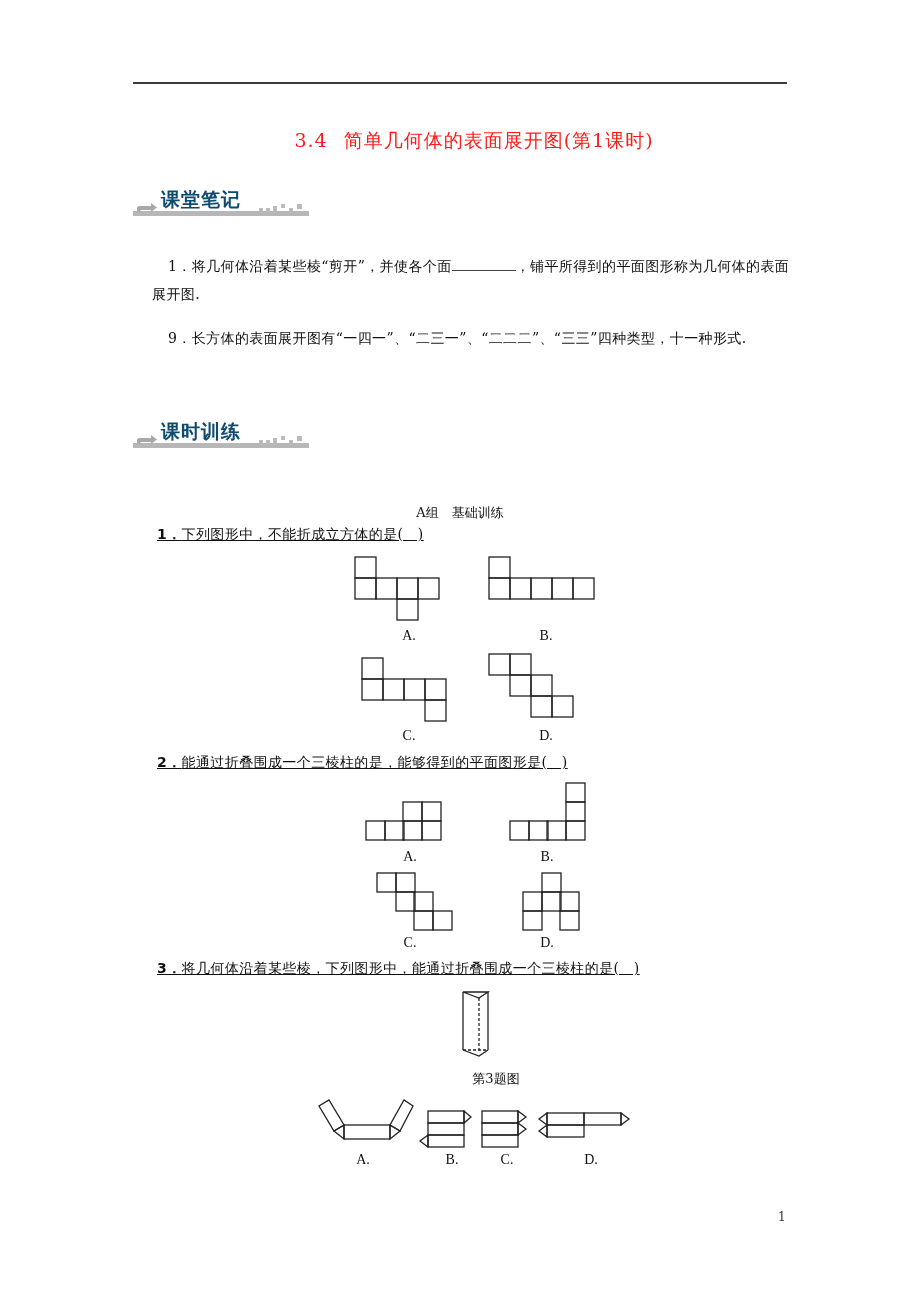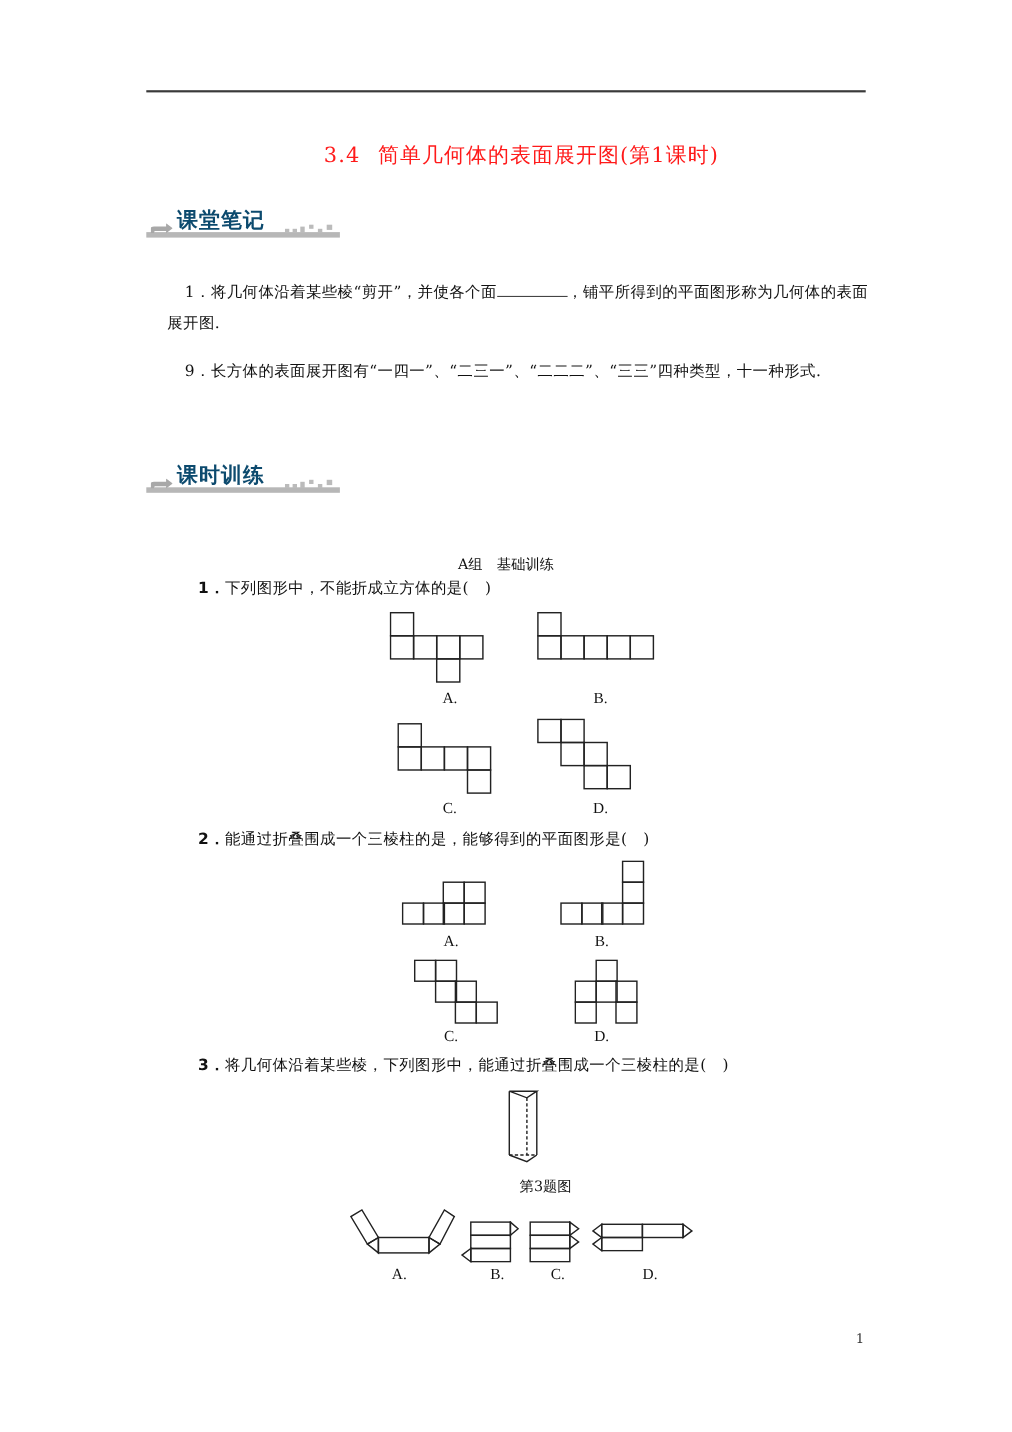--- a/index.html
+++ b/index.html
@@ -12,21 +12,21 @@
   .title .num { margin-right:16px;margin-left:28px; }
   .sec-head { left:133px; height:30px; width:180px; }
   .sec-head .bar { position:absolute; left:0; bottom:2px; width:176px; height:5px; background:#b7b7b7; }
   .sec-head .arrow { position:absolute; left:4px; bottom:6px; width:20px; height:9px; }
   .sec-head .lbl { position:absolute; left:28px; bottom:5px; font-family:"DejaVu Sans","Liberation Sans",sans-serif;
                    font-weight:bold; font-size:19px; letter-spacing:1px; color:#0c4a6e; }
   .sec-head .dots { position:absolute; left:126px; bottom:6px; width:50px; height:8px; }
   .para { left:152px; width:640px; font-size:14px; line-height:28px; text-indent:16px; letter-spacing:0.4px; }
   .para .blank { display:inline-block; width:64px; border-bottom:1px solid #444; height:14px; vertical-align:baseline; }
   .center { left:0; width:920px; text-align:center; font-size:13px; }
-  .q { left:180px; font-size:14px; letter-spacing:0.4px; }
+  .q { left:157px; font-size:14px; letter-spacing:0.4px;text-decoration:underline; }
   .q b { font-family:"DejaVu Sans","Liberation Sans",sans-serif; }
   .cap { font-family:"Liberation Serif","DejaVu Serif",serif; font-size:14px; text-align:center; width:40px; }
   svg .ln { fill:none; stroke:#222; stroke-width:1.3; }
   .pagenum { left:778px; top:1210px; font-size:12px; color:#333; }
 </style>
 </head>
 <body>
 
 <div class="abs topline"></div>
 

